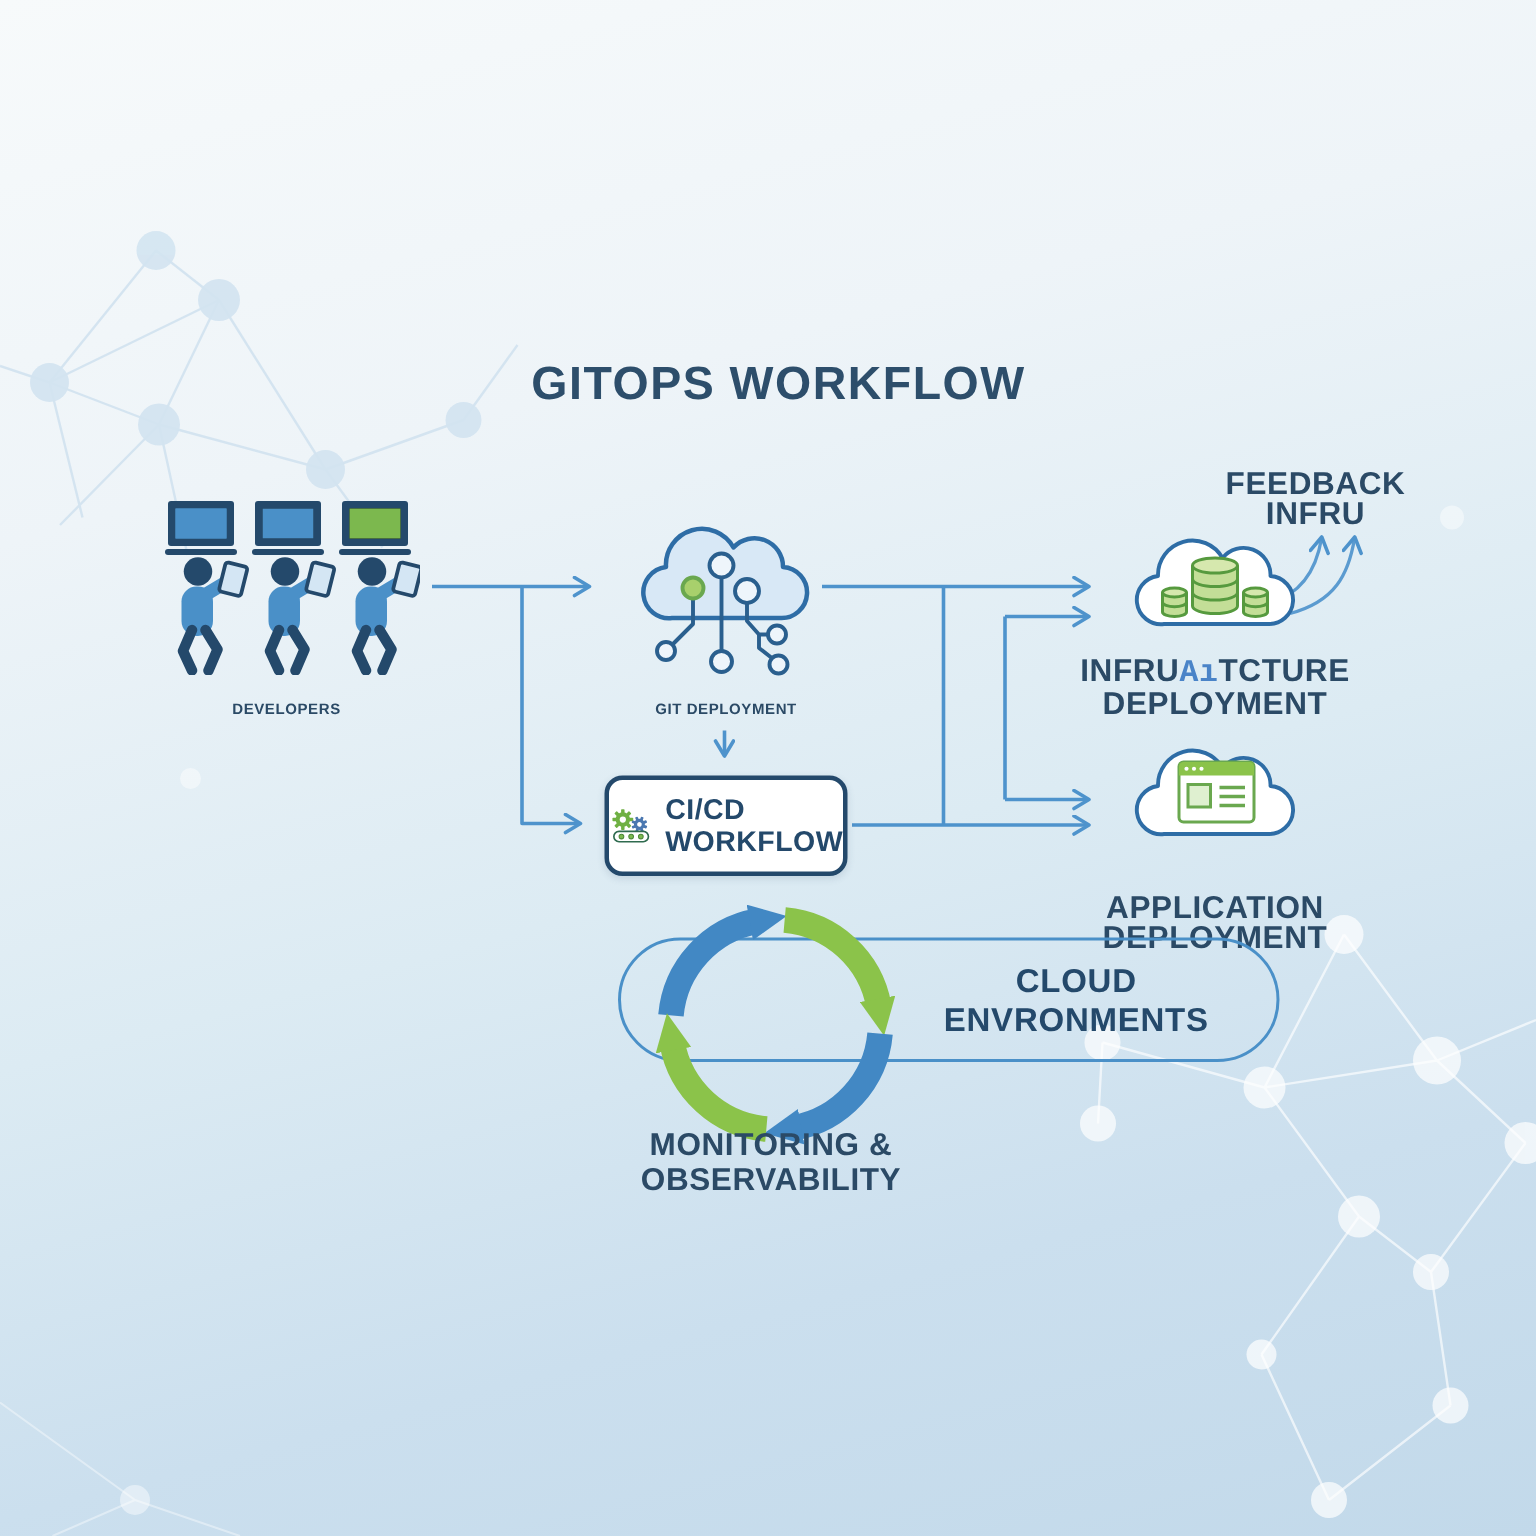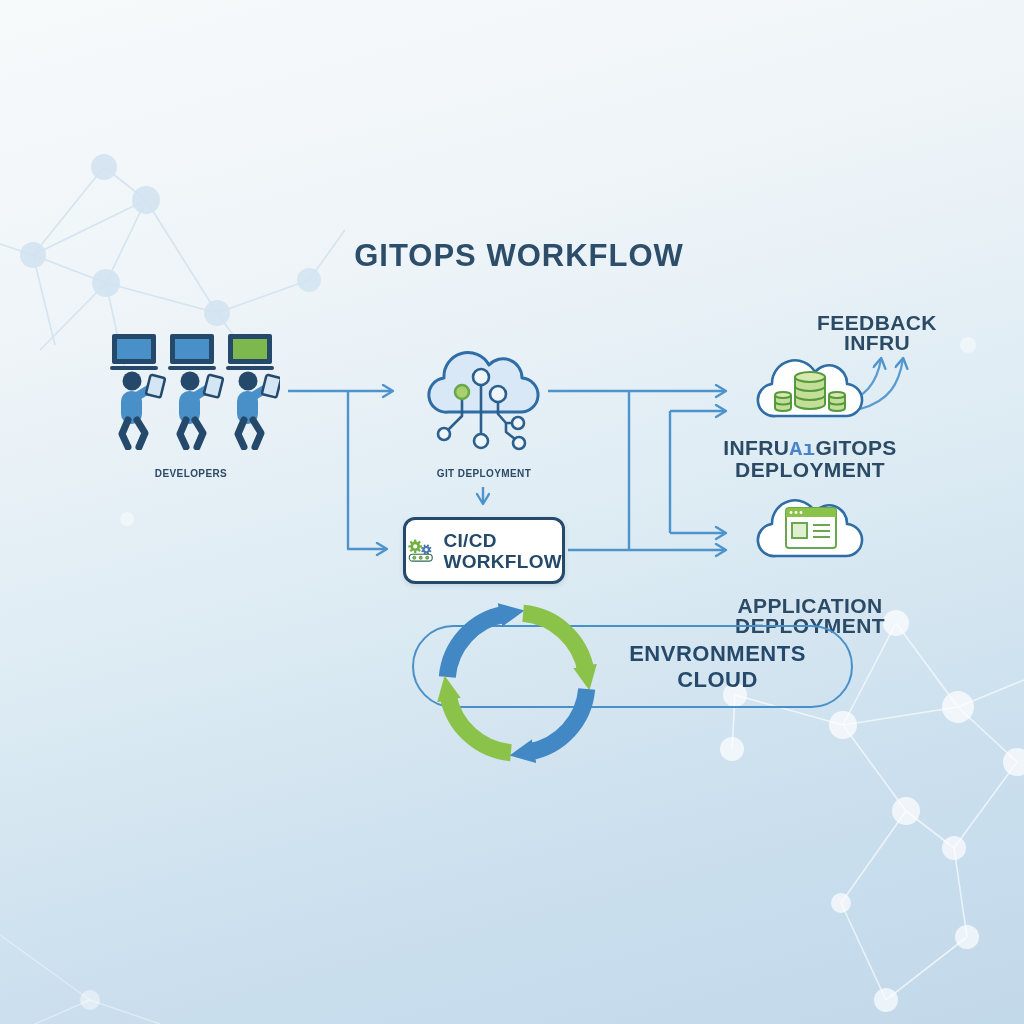--- a/index.html
+++ b/index.html
@@ -209,21 +209,21 @@
       <path d="M27,51 V64 A8,3 0 0 0 43,64 V51"></path>
       <ellipse cx="35" cy="51" rx="8" ry="3" fill="#d6e8ae"></ellipse>
       <path d="M27,57.5 A8,3 0 0 0 43,57.5" fill="none"></path>
       <path d="M81,51 V64 A8,3 0 0 0 97,64 V51"></path>
       <ellipse cx="89" cy="51" rx="8" ry="3" fill="#d6e8ae"></ellipse>
       <path d="M81,57.5 A8,3 0 0 0 97,57.5" fill="none"></path>
     </g>
   </svg>
   <div class="abs lbl lbl-sm" style="left:810px;top:438px;transform:translateX(-50%)">
     <div>
-      <span>INFRU</span><span class="seg-blue">Aı</span><span>GITOPS</span>
+      <span>INFRU</span><span class="seg-blue">Aı</span><span>TCTURE</span>
     </div>
     <div>DEPLOYMENT</div>
   </div>
 
   <div class="abs lbl lbl-sm" style="left:877px;top:313px;transform:translateX(-50%)">
     <div>FEEDBACK</div>
     <div>INFRU</div>
   </div>
 
   <svg class="abs" style="left:748px;top:484px" width="122" height="88" viewBox="0 0 122 88">
@@ -238,35 +238,39 @@
       <path d="M65,41 H82 M65,47 H82 M65,53 H82" stroke="#6aa84f" stroke-width="2.2" fill="none"></path>
     </g>
   </svg>
   <div class="abs lbl lbl-sm" style="left:810px;top:596px;transform:translateX(-50%)">
     <div>APPLICATION</div>
     <div>DEPLOYMENT</div>
   </div>
 
   <div class="abs" id="cloud-env-pill">
     <div id="cloud-env-label">
+      <div>CLOUD</div>
       <div>ENVRONMENTS</div>
-      <div>CLOUD</div>
     </div>
   </div>
 
   <svg class="abs" style="left:422px;top:593px" width="190" height="182" viewBox="0 0 190 182">
     <defs>
       <marker id="cyc-b" markerUnits="userSpaceOnUse" markerWidth="26" markerHeight="24" refX="5" refY="12" orient="auto">
         <path d="M0,0 L25,12 L0,24 Z" fill="#4288c4"></path>
       </marker>
       <marker id="cyc-g" markerUnits="userSpaceOnUse" markerWidth="26" markerHeight="24" refX="5" refY="12" orient="auto">
         <path d="M0,0 L25,12 L0,24 Z" fill="#8bc34a"></path>
       </marker>
     </defs>
     <g fill="none" stroke-width="17">
       <path d="M25.3,83.9 A70,70 0 0 1 82.8,21.1" stroke="#4288c4" marker-end="url(#cyc-b)"></path>
       <path d="M101.1,20.3 A70,70 0 0 1 163.9,77.8" stroke="#8bc34a" marker-end="url(#cyc-g)"></path>
       <path d="M164.7,96.1 A70,70 0 0 1 107.2,159" stroke="#4288c4" marker-end="url(#cyc-b)"></path>
       <path d="M88.9,159.7 A70,70 0 0 1 26.1,102.2" stroke="#8bc34a" marker-end="url(#cyc-g)"></path>
     </g>
   </svg>
+  <div class="abs lbl lbl-sm" style="left:514px;top:752px;transform:translateX(-50%);line-height:23px">
+    <div>MONITORING &amp;</div>
+    <div>OBSERVABILITY</div>
+  </div>
 
 </div>
 
 </body></html>

